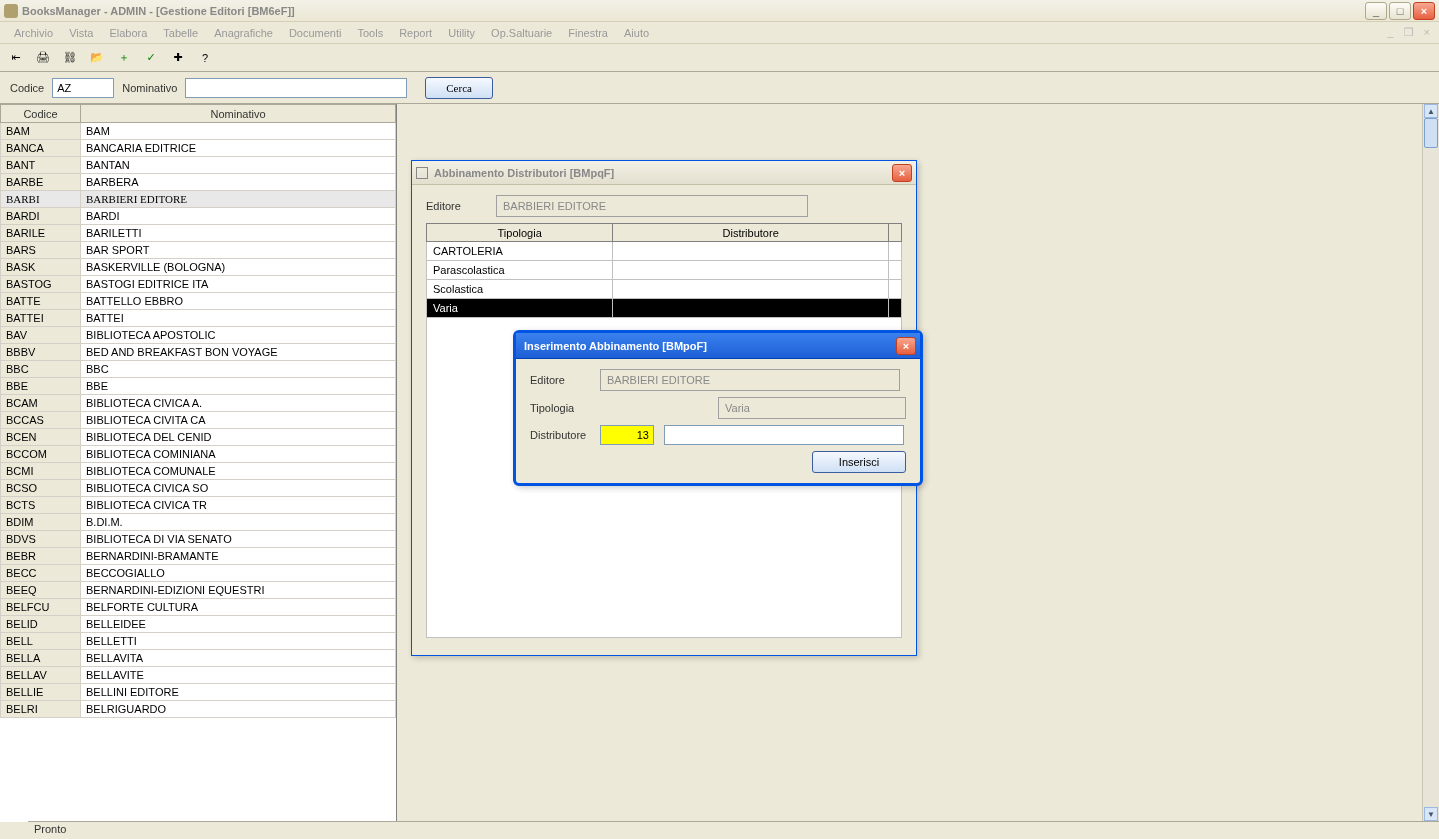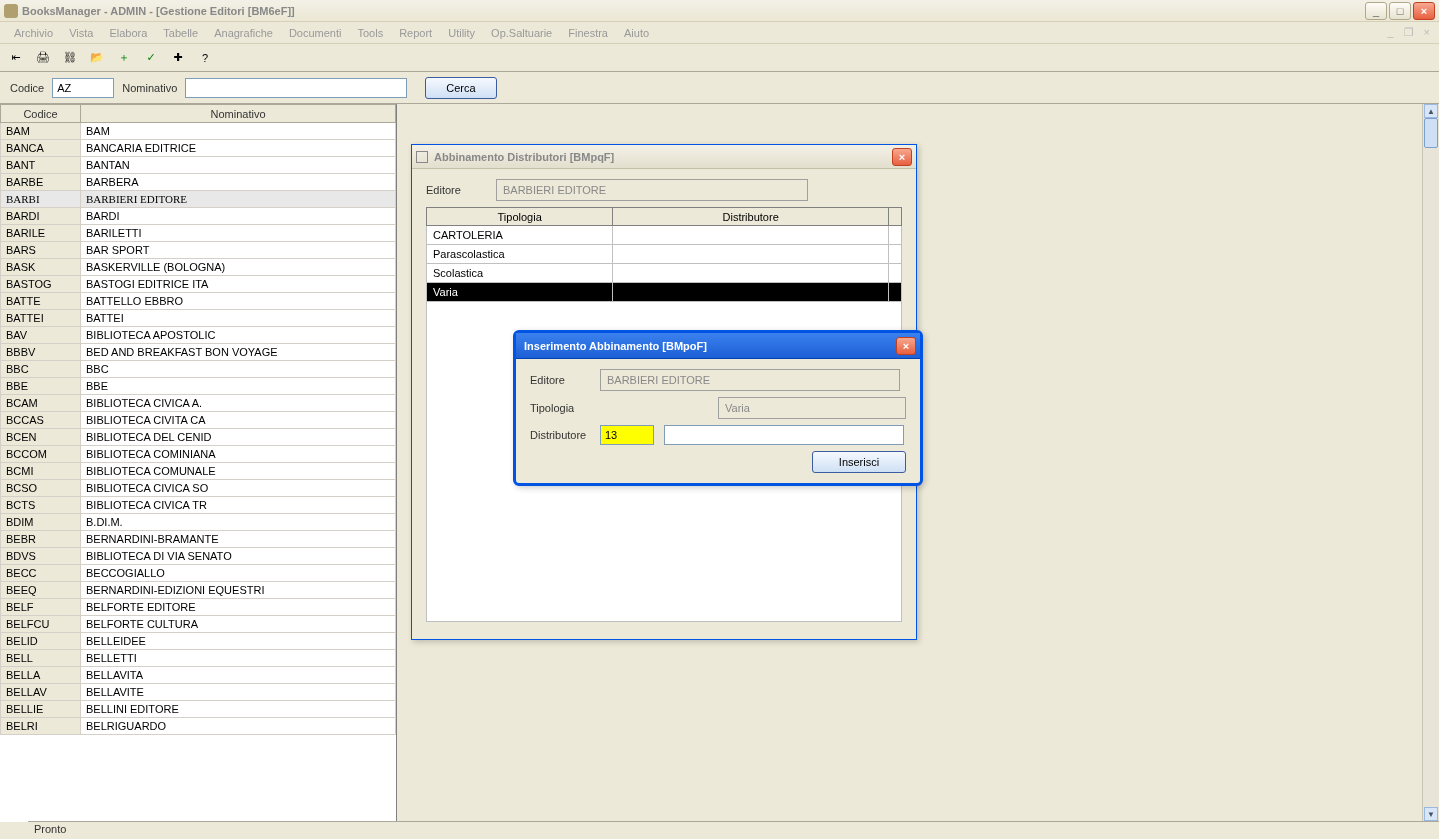--- a/index.html
+++ b/index.html
@@ -59,21 +59,21 @@
 .subgrid { width:100%; border-collapse:collapse; margin-top:6px; background:#fff; }
 .subgrid th { background:#ece9d8; border:1px solid #808080; height:18px; font-weight:normal; }
 .subgrid td { border:1px solid #c0c0c0; height:19px; padding:1px 6px; }
 .subgrid tr.hlt td { background:#000; color:#fff; }
 
 
 .dialog.inner { border:3px solid #0054e3; border-radius:6px; }
 .dialog.inner .dlg-title { background:linear-gradient(#3a81ee,#1d5fd6); height:26px; border-bottom:1px solid #0040b0; }
 .dialog.inner .dtitle { color:#fff; }
 
-.yellow-input { background:#ffff00 !important; }
+.yellow-input { background:#ffff00 !important; text-align:right; }
 
 .statusbar { position:absolute; bottom:0; left:0; right:0; height:18px; background:#ece9d8; border-top:1px solid #aca899; padding:1px 6px; color:#333;margin-left:28px; }
 
 .vscroll { position:absolute; right:0; top:104px; bottom:18px; width:17px; background:#e8e5d8; border-left:1px solid #c8c4b0; }
 .vscroll .thumb { position:absolute; top:14px; height:30px; left:1px; right:1px; background:#cfe0f5; border:1px solid #7ba0d0; border-radius:2px; }
 .vscroll .arr { position:absolute; left:1px; right:1px; height:14px; background:#d8e6f8; border:1px solid #9bb8e0; display:flex; align-items:center; justify-content:center; font-size:8px; color:#456; }
 .vscroll .arr.up { top:0; }
 .vscroll .arr.dn { bottom:0; }
 
 
@@ -110,21 +110,21 @@
   <div class="tbtn" style="color:green;">✓</div>
   <div class="tbtn">✚</div>
   <div class="tbtn">?</div>
 </div>
 
 <div class="searchrow">
   <label>Codice</label>
   <input class="text-input" style="width: 62px;" value="AZ">
   <label>Nominativo</label>
   <input class="text-input" style="width: 222px;" value="">
-  <button class="btn" style="margin-left:10px;">Cerca</button>
+  <button class="btn" style="margin-left:10px;font-family:Liberation Serif, serif;">Cerca</button>
 </div>
 
 <div class="main">
   <div class="left">
     <table class="grid">
       <thead>
         <tr>
           <th style="width:80px;">Codice</th>
           <th>Nominativo</th>
         </tr>
@@ -220,38 +220,34 @@
           </tr>
           <tr>
             <td class="codecol">BCTS</td>
             <td class="namecol">BIBLIOTECA CIVICA TR</td>
           </tr>
           <tr>
             <td class="codecol">BDIM</td>
             <td class="namecol">B.DI.M.</td>
           </tr>
           <tr>
+            <td class="codecol">BDVS</td>
+            <td class="namecol">BIBLIOTECA DI VIA SENATO</td>
+          </tr>
+          <tr>
             <td class="codecol">BEBR</td>
             <td class="namecol">BERNARDINI-BRAMANTE</td>
           </tr>
           <tr>
-            <td class="codecol">BDVS</td>
-            <td class="namecol">BIBLIOTECA DI VIA SENATO</td>
-          </tr>
-          <tr>
             <td class="codecol">BECC</td>
             <td class="namecol">BECCOGIALLO</td>
           </tr>
           <tr>
             <td class="codecol">BEEQ</td>
             <td class="namecol">BERNARDINI-EDIZIONI EQUESTRI</td>
-          </tr>
-          <tr>
-            <td class="codecol">BELF</td>
-            <td class="namecol">BELFORTE EDITORE</td>
           </tr>
           <tr>
             <td class="codecol">BELFCU</td>
             <td class="namecol">BELFORTE CULTURA</td>
           </tr>
           <tr>
             <td class="codecol">BELID</td>
             <td class="namecol">BELLEIDEE</td>
           </tr>
           <tr>
@@ -273,21 +269,21 @@
           <tr>
             <td class="codecol">BELRI</td>
             <td class="namecol">BELRIGUARDO</td>
           </tr>
         </tbody>
     </table>
   </div>
 
   <div class="right">
 
-    <div class="dialog" style="left:14px; top:40px; width:506px; height:496px;">
+    <div class="dialog" style="left:14px; top:56px; width:506px; height:496px;">
       <div class="dlg-title">
         <div class="sq"></div>
         <div class="dtitle">Abbinamento Distributori  [BMpqF]</div>
         <div class="spacer"></div>
         <div class="dlg-close">×</div>
       </div>
       <div class="dlg-body">
         <div class="field-row">
           <label>Editore</label>
           <input class="ro-input" style="width: 312px;" readonly="" value="BARBIERI EDITORE">

